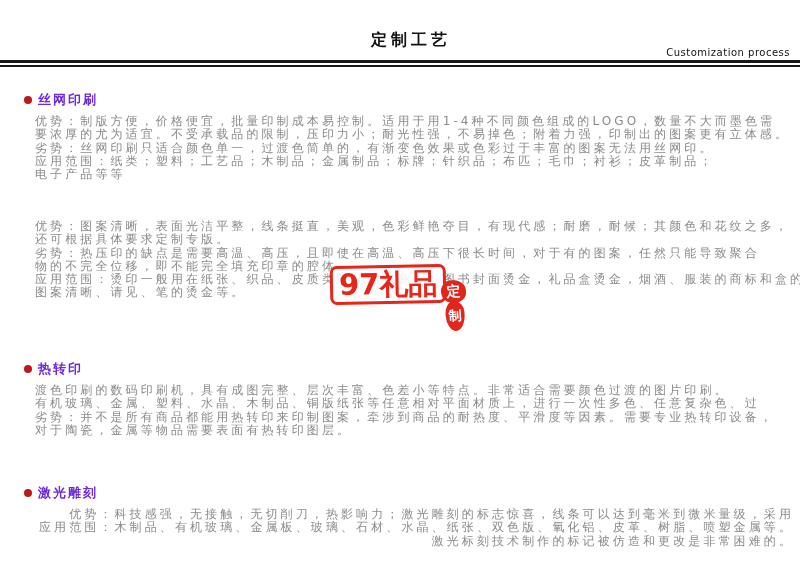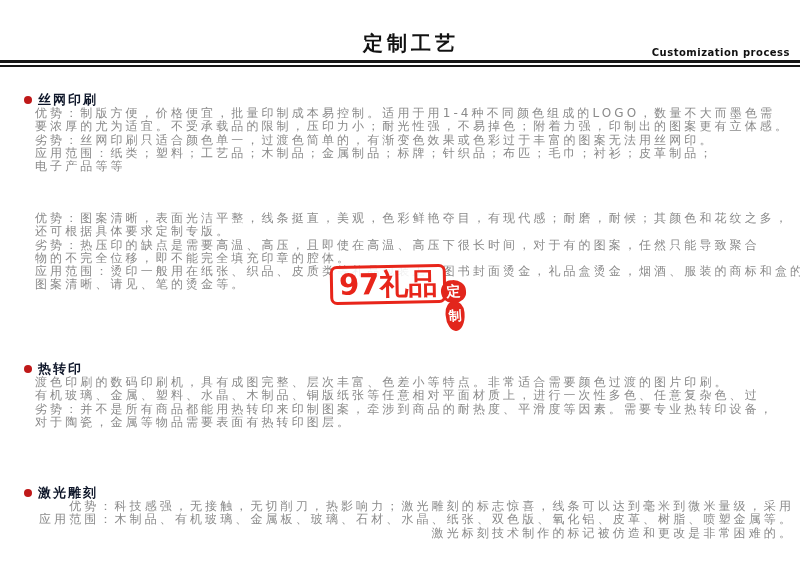--- a/index.html
+++ b/index.html
@@ -7,43 +7,43 @@
     position:relative;
     width:800px;height:588px;
     background:#ffffff;
     overflow:hidden;
     font-family:"DejaVu Sans","Liberation Sans",sans-serif;
   }
   
   .page-title{
     position:absolute;top:30px;left:0;width:800px;
     text-align:center;text-indent:22px;
-    font-size:20px;font-weight:bold;color:#111;
+    font-size:16px;font-weight:bold;color:#111;
     letter-spacing:4px;
   }
   .page-subtitle{
     position:absolute;top:47px;right:10px;
-    font-size:10px;font-weight:bold;color:#111;
+    font-size:10px;font-weight:normal;color:#111;
     letter-spacing:0.5px;
   }
   .rule{position:absolute;left:0;width:800px;}
   .rule-thick{top:60px;height:3px;background:#161616;}
   .rule-thin{top:65px;height:2px;background:#161616;}
   
   .section{position:absolute;left:24px;width:770px;}
   .section-heading-row{display:flex;align-items:center;height:14px;}
   .bullet{
     width:8px;height:8px;border-radius:50%;
     background:#bf1818;flex:0 0 8px;margin-right:6px;
   }
   .section-heading{
-    font-size:13px;font-weight:bold;color:#0f172a;
+    font-size:13px;font-weight:bold;color:#6d28d9;
     letter-spacing:2px;white-space:nowrap;line-height:14px;
   }
-  .section-body{margin-left:11px;}
+  .section-body{margin-left:11px;margin-top:8px;}
   .body-line{
     font-size:12px;color:#8a8a8a;
     letter-spacing:3.1px;line-height:13.3px;
     white-space:nowrap;
   }
   
   .watermark-box{
     position:absolute;left:330px;top:265px;
     padding:0 6px;
     border:3px solid #e8251a;border-radius:7px;

